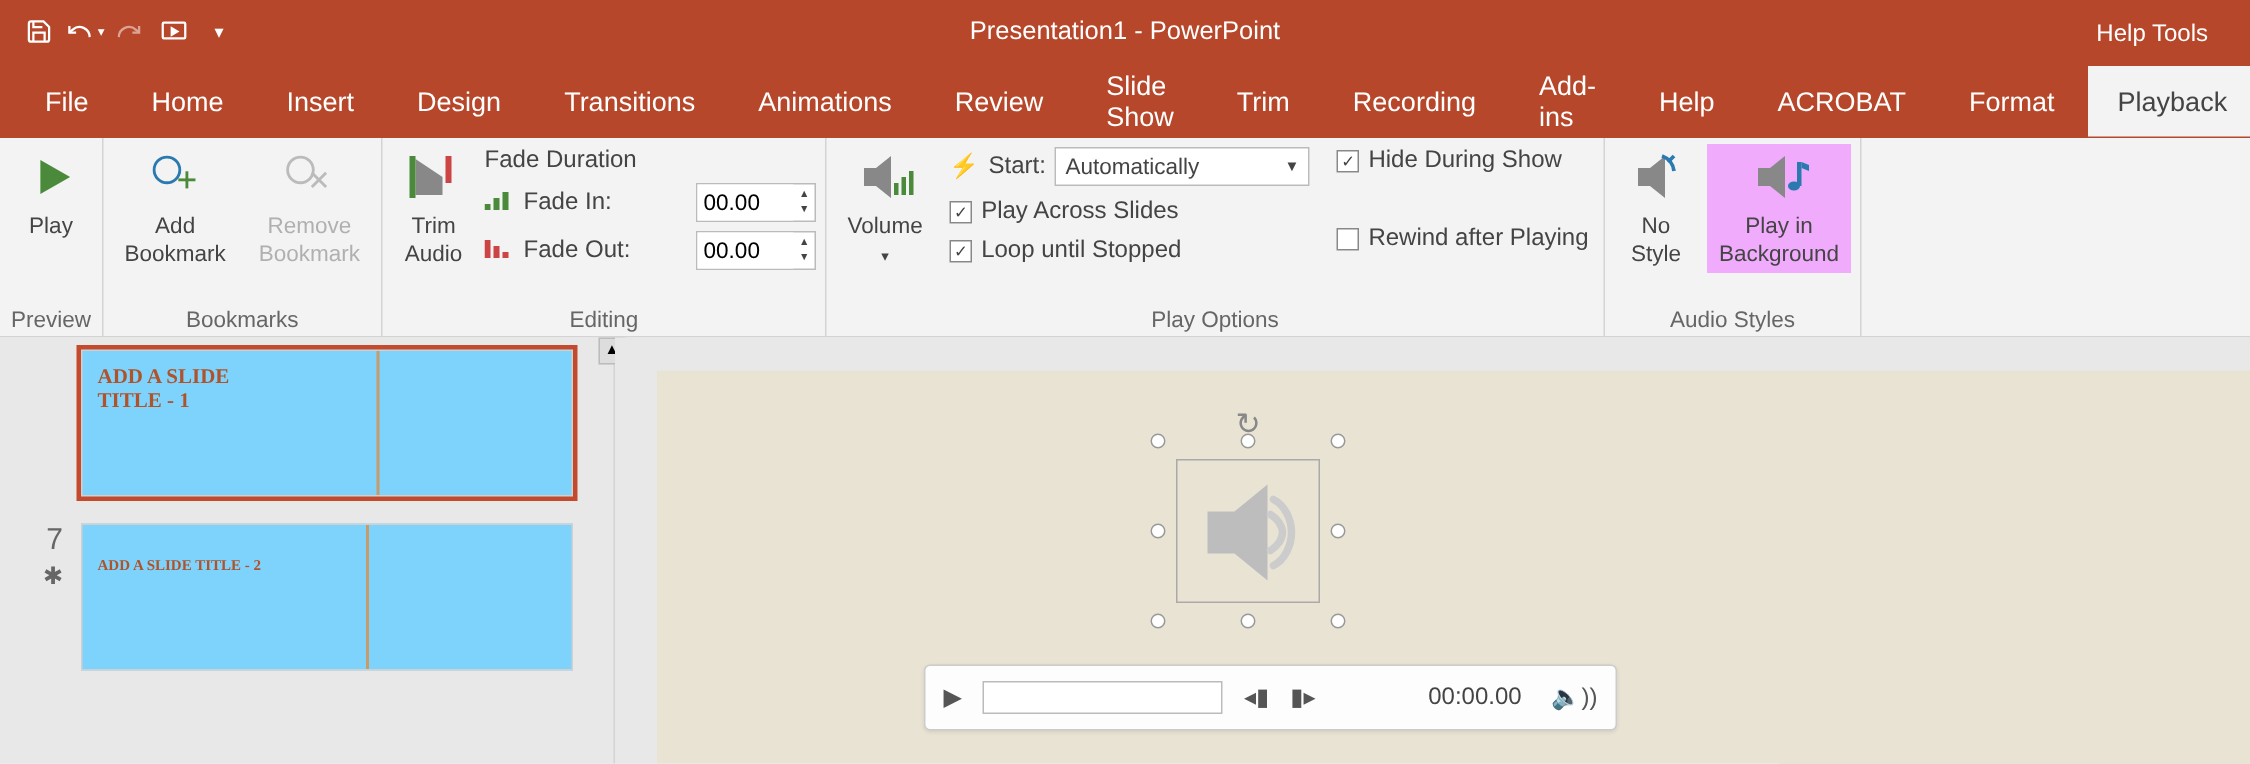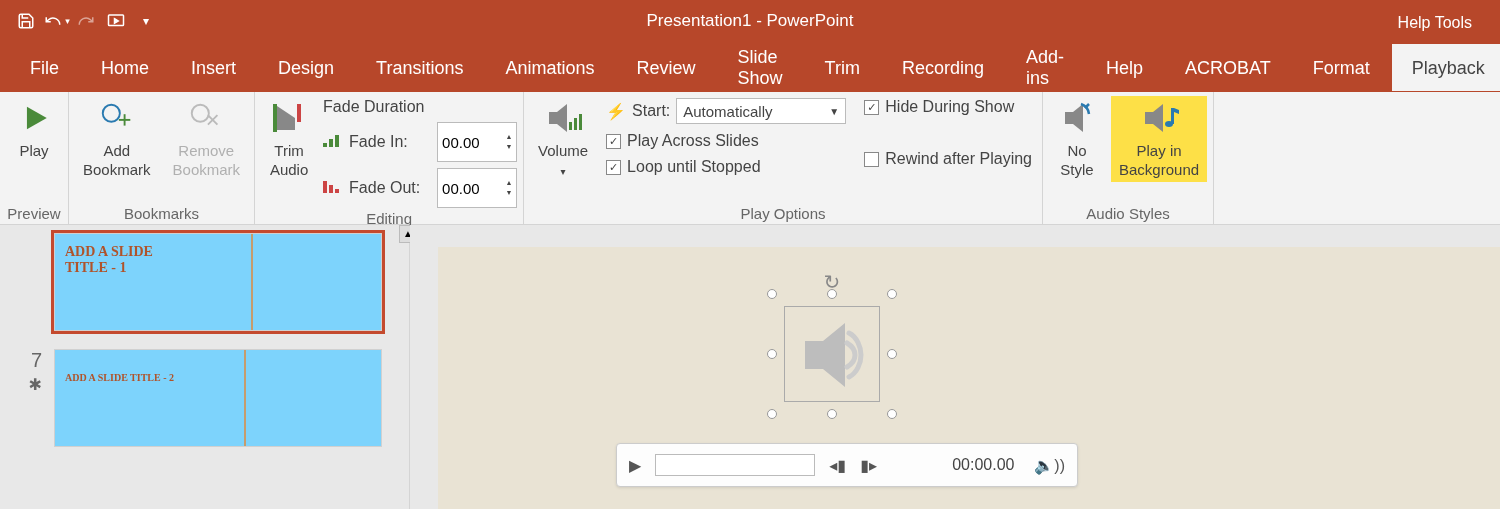--- a/index.html
+++ b/index.html
@@ -20,27 +20,27 @@
 
   
   .ribbon { background: #f3f3f3; height: 133px; display: flex; border-bottom: 1px solid #d4d4d4; }
   .grp { border-right: 1px solid #d4d4d4; display: flex; flex-direction: column; justify-content: space-between; padding: 4px 6px 2px; }
   .grp-body { display: flex; align-items: flex-start; gap: 6px; flex: 1; }
   .grp-name { text-align: center; font-size: 15px; color: #666; padding: 2px 0 0; }
   .vbtn { display: flex; flex-direction: column; align-items: center; padding: 2px 8px; justify-content: flex-start; }
   .vbtn .ic { width: 40px; height: 40px; display: flex; align-items: center; justify-content: center; }
   .vbtn .lbl { font-size: 15px; color: #444; text-align: center; line-height: 1.25; margin-top: 4px; }
   .vbtn.disabled .lbl { color: #b0b0b0; }
-  .vbtn.highlighted { background: #fde047; align-items: center; }
+  .vbtn.highlighted { background: #f0abfc; align-items: center; }
 
   .fade-rows { display: flex; flex-direction: column; gap: 6px; font-size: 16px; color: #444; padding-top: 2px; }
   .fade-rows .hdr { font-size: 16px; }
   .fade-row { display: flex; align-items: center; gap: 6px; }
   .fade-row .flbl { width: 82px; }
-  .spin { display: flex; align-items: center; border: 1px solid #bbb; background: white; height: 40px; }
+  .spin { display: flex; align-items: center; border: 1px solid #bbb; background: white; height: 26px; margin-left: 27px; }
   .spin input { width: 64px; height: 24px; border: none; font-size: 15px; padding: 0 4px; }
   .spin .arr { display: flex; flex-direction: column; width: 14px; }
   .spin .arr span { font-size: 7px; line-height: 10px; text-align: center; }
 
   .optcol { display: flex; flex-direction: column; gap: 8px; font-size: 16px; color: #444; padding: 2px 4px 0; }
   .optrow { display: flex; align-items: center; gap: 6px; }
   .chk { width: 15px; height: 15px; border: 1px solid #888; background: white; display: inline-flex; align-items: center; justify-content: center; font-size: 11px; color: #444; }
   .sel { border: 1px solid #bbb; background: white; height: 26px; width: 170px; display: flex; align-items: center; justify-content: space-between; padding: 0 6px; font-size: 15px; }
 
   

